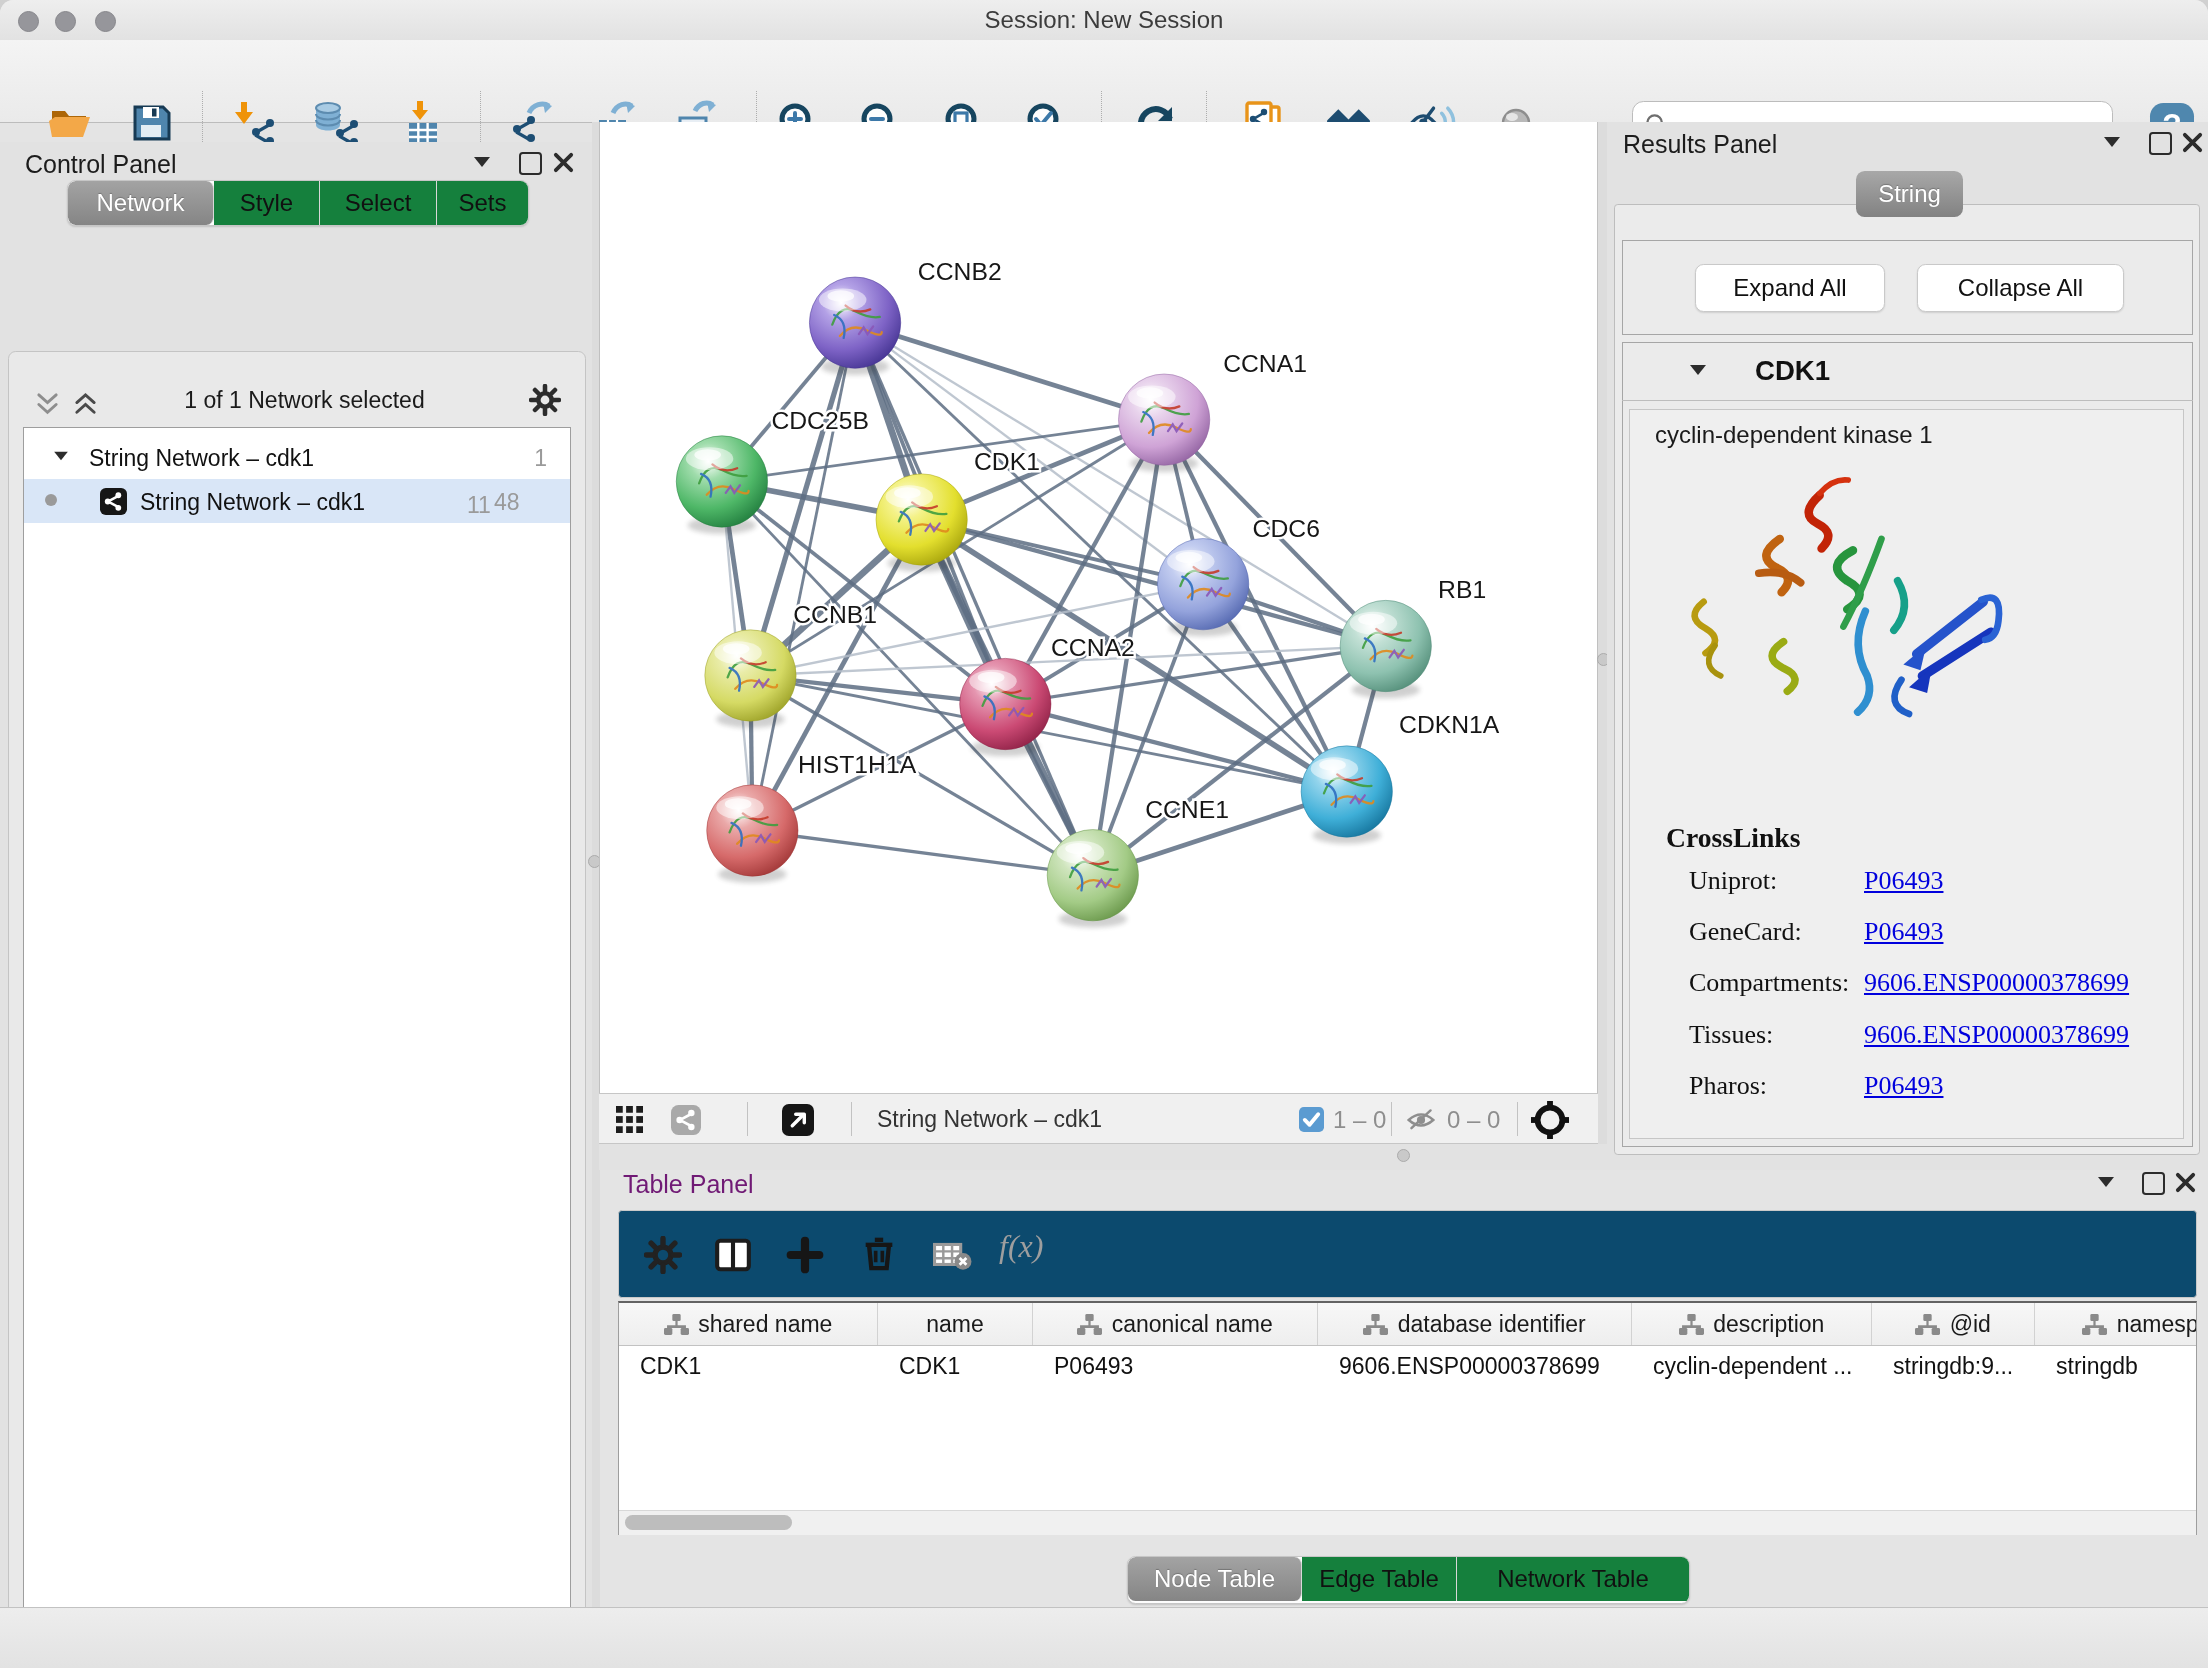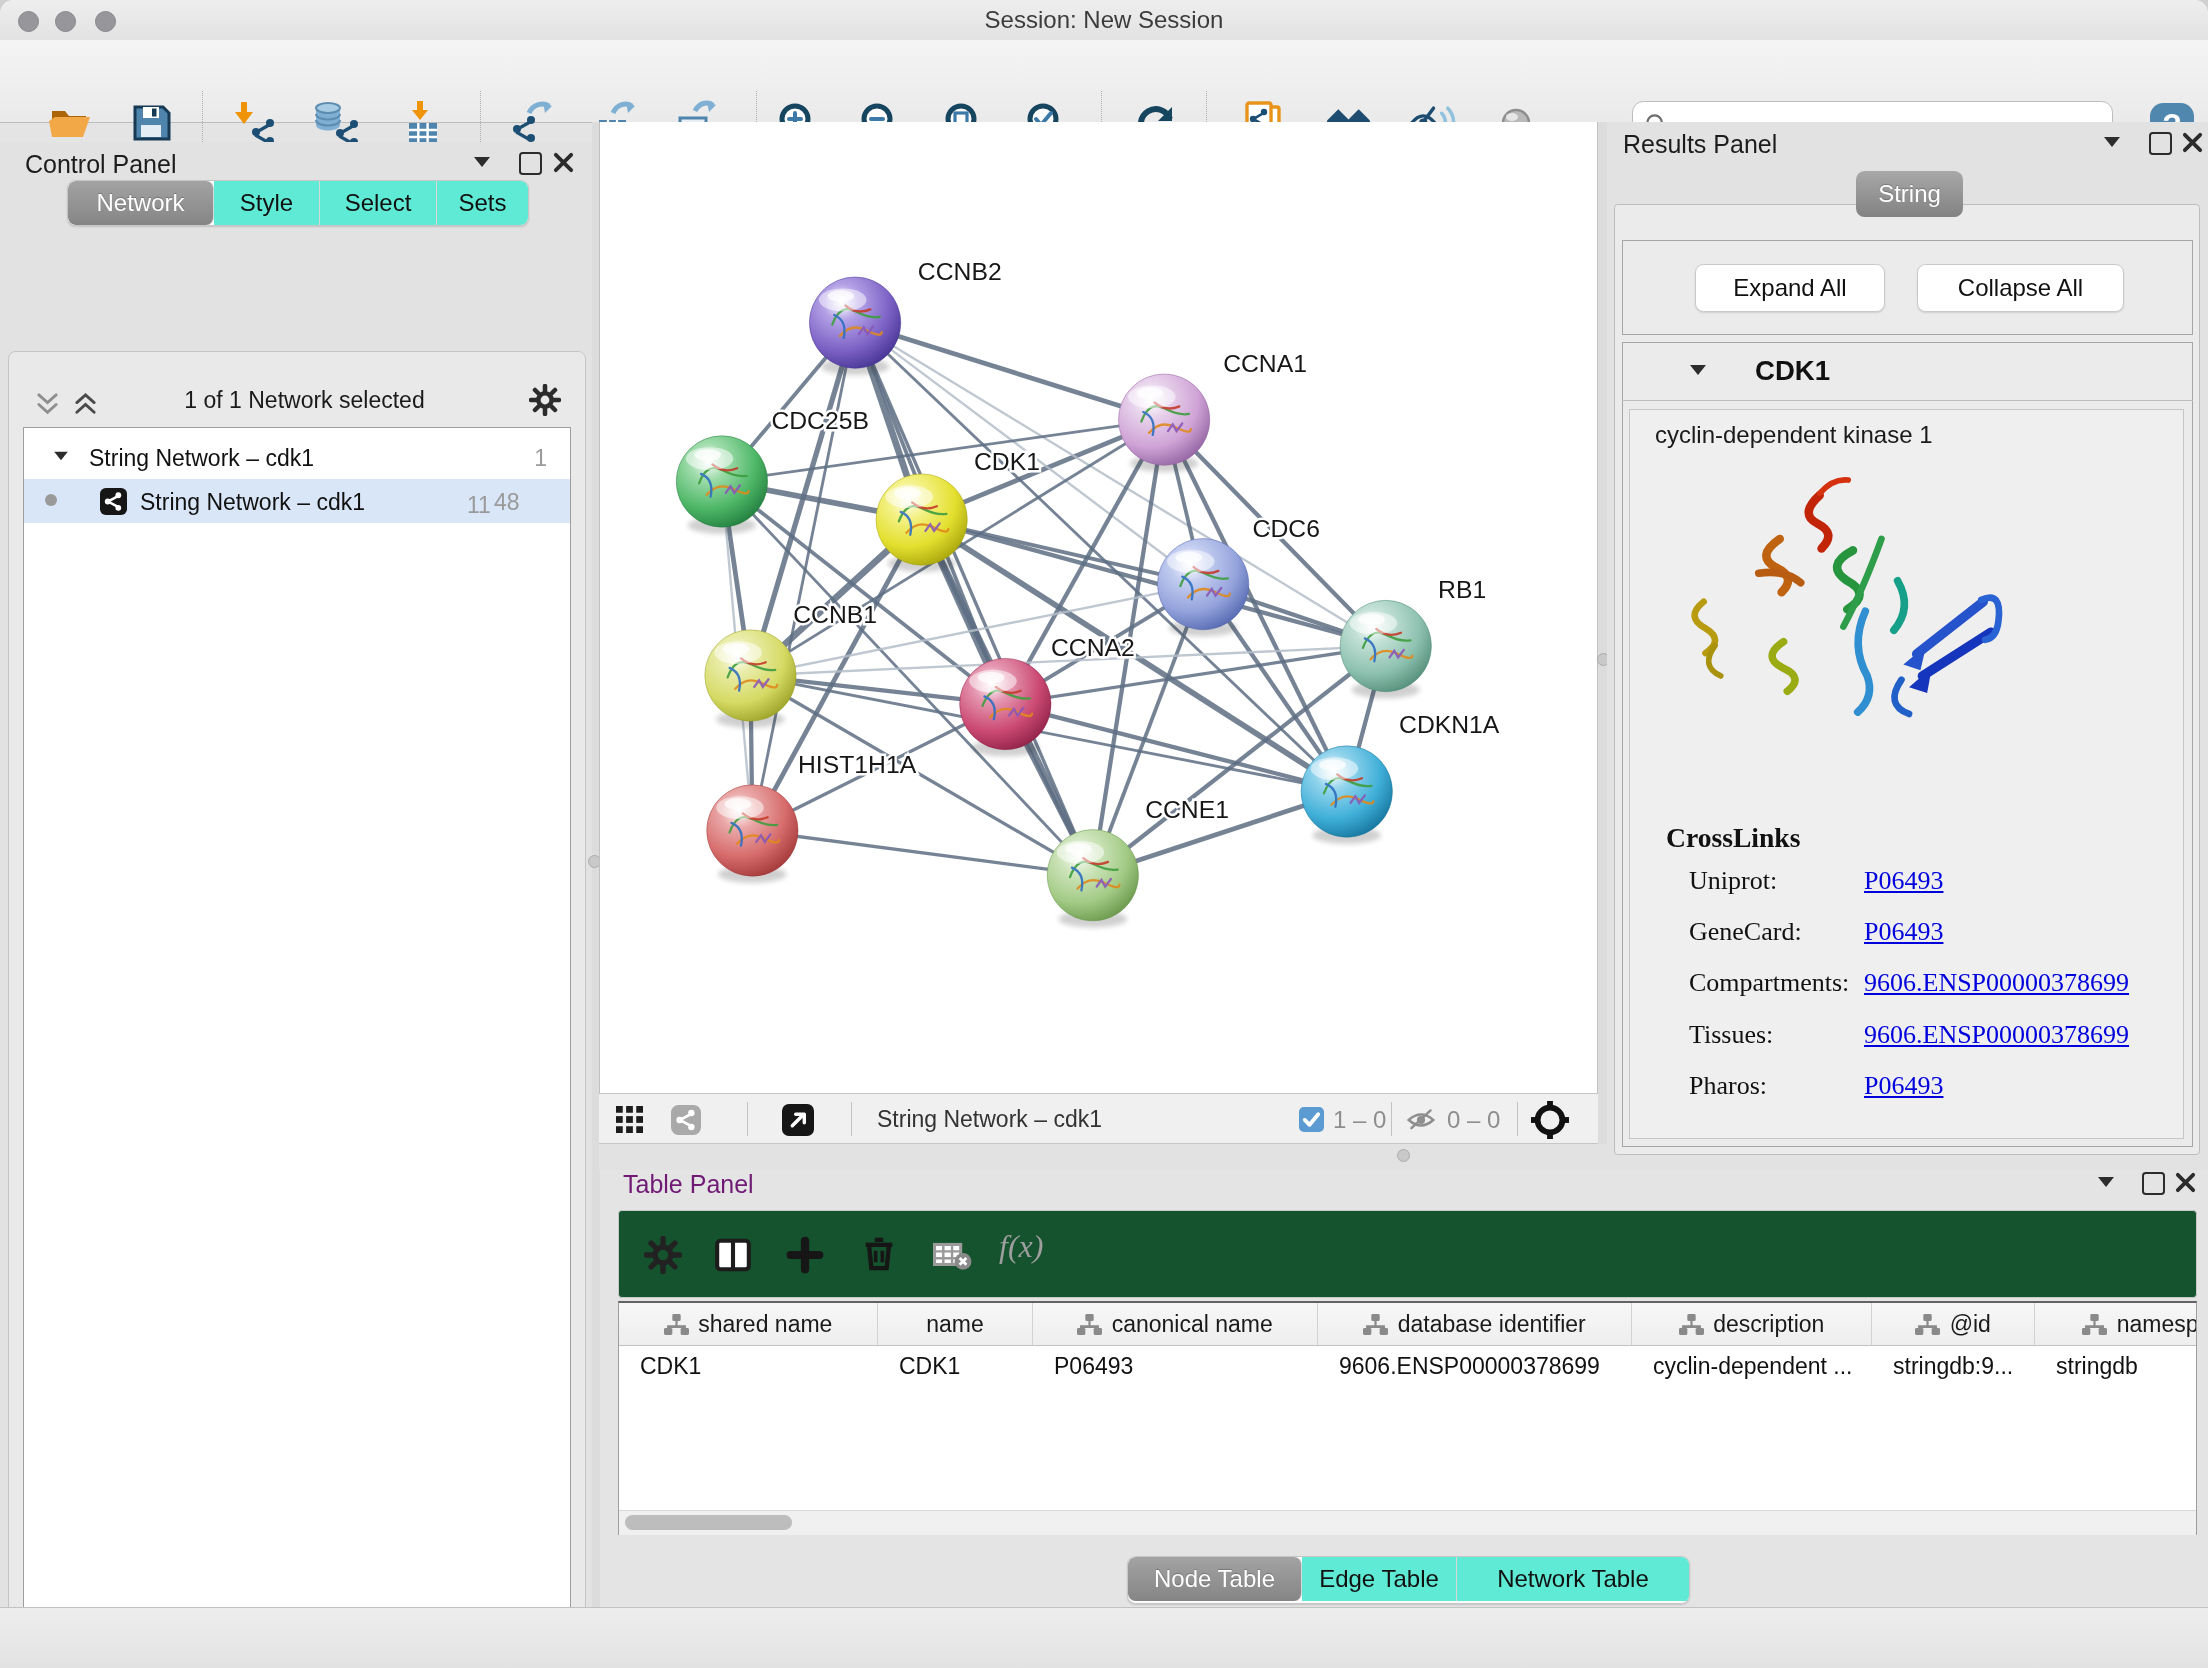--- a/index.html
+++ b/index.html
@@ -16,21 +16,21 @@
   .tsep{position:absolute;top:51px;height:59px;border-left:1.9px dotted #adadad;}
   #search-field{left:1632px;top:61px;width:481px;height:48px;background:#fff;border:1.9px solid #bcbcbc;border-radius:11.4px;display:flex;align-items:center;padding-left:11.4px;box-sizing:border-box;}
   #search-input{border:none;outline:none;flex:1;font-size:23px;font-family:"Liberation Sans",sans-serif;background:transparent;margin-left:7.6px;}
   #help-btn{left:2150px;top:63px;width:44px;height:44px;border-radius:13.3px;background:#4f87ae;color:#fff;font-size:32px;font-weight:bold;display:flex;align-items:center;justify-content:center;}
   
   #control-panel{left:0;top:122px;width:592px;height:1486px;background:#e2e2e2;margin-top:20px;}
   .panel-head{font-size:25px;color:#1c1c1c;}
   .tri-down{width:0;height:0;border-left:8.6px solid transparent;border-right:8.6px solid transparent;border-top:10.5px solid #2c2c2c;}
   .float-btn{width:19px;height:19px;border:2.4px solid #2c2c2c;border-radius:3.8px;}
   .tabrow{display:flex;border:1px solid #c6c6c6;border-radius:8.6px;overflow:hidden;background:#fdfdfd;box-shadow:0 1px 1.9px rgba(0,0,0,.15);}
-  .seg{display:flex;align-items:center;justify-content:center;font-size:24px;color:#111;background:#5eead4;border-right:1px solid #d8d8d8;height:44px;}
+  .seg{display:flex;align-items:center;justify-content:center;font-size:24px;color:#111;background:#15803d;border-right:1px solid #d8d8d8;height:44px;}
   .seg:last-child{border-right:none;}
   .seg.sel{background:linear-gradient(#a3a3a3,#858585);color:#fff;border-radius:7.6px;text-shadow:0 -1px 1px rgba(0,0,0,.25);}
   #cpbox{left:7.6px;top:209px;width:576px;height:1368px;background:#e9e9e9;border:1px solid #c4c4c4;border-radius:7.6px;}
   #cp-status{font-size:23px;color:#1a1a1a;}
   #treebox{left:23px;top:285px;width:548px;height:1286px;background:#fff;border:1.4px solid #9e9e9e;box-sizing:border-box;}
   .treerow{position:absolute;left:0;width:100%;height:44px;}
   .treerow .lbl{font-size:23px;color:#111;}
   .cnt{font-size:23px;color:#9a9a9a;}
   #row-child{background:#d9e6f7;}
   
@@ -50,21 +50,21 @@
   #gene-symbol{font-size:27.6px;font-weight:bold;color:#111;}
   #rp-inner{left:1629px;top:409px;width:555px;height:730px;border:1px solid #c6c6c6;background:#efefef;box-sizing:border-box;}
   #gene-desc{font-size:24px;color:#1a1a1a;}
   .serif{font-family:"Liberation Serif",serif;}
   #xl-head{font-size:27.6px;font-weight:bold;color:#111;}
   .xrow{position:absolute;left:1689px;width:485px;height:42px;font-size:26px;color:#111;}
   .xrow .xlabel{position:absolute;left:0;}
   .xrow a{position:absolute;left:175px;color:#0000dd;text-decoration:underline;}
   
   #table-panel-title{font-size:25px;color:#701a75;}
-  #tp-toolbar{left:618px;top:1210px;width:1579px;height:88px;background:#14532d;border:1px solid #c9c9c9;border-radius:3.8px;box-sizing:border-box;}
+  #tp-toolbar{left:618px;top:1210px;width:1579px;height:88px;background:#0c4a6e;border:1px solid #c9c9c9;border-radius:3.8px;box-sizing:border-box;}
   .fx{font-family:"Liberation Serif",serif;font-style:italic;font-size:32px;color:#9e9e9e;}
   #tablebox{left:618px;top:1301px;width:1579px;height:234px;background:#fff;border-top:2.9px solid #636363;border-left:1px solid #9e9e9e;border-right:1px solid #9e9e9e;border-bottom:1px solid #9e9e9e;box-sizing:border-box;overflow:hidden;}
   #thead{display:flex;height:42px;background:linear-gradient(#f7f7f7,#eeeeee);border-bottom:1.9px solid #c2c2c2;width:1712px;}
   .th{display:flex;align-items:center;justify-content:center;gap:9.5px;font-size:23px;color:#1a1a1a;border-right:1px solid #d2d2d2;box-sizing:border-box;flex:none;}
   #trow{display:flex;height:40px;width:1712px;}
   .td{display:flex;align-items:center;padding-left:21px;font-size:23px;color:#111;box-sizing:border-box;flex:none;white-space:nowrap;overflow:hidden;}
   #hscroll{left:619px;top:1510px;width:1577px;height:24px;background:#f0f0f0;border-top:1px solid #d8d8d8;}
   #hthumb{left:625px;top:1515px;width:167px;height:15px;background:#bdbdbd;border-radius:7.6px;}
   #tp-tabs{left:1127px;top:1556px;height:46px;display:flex;}
   

